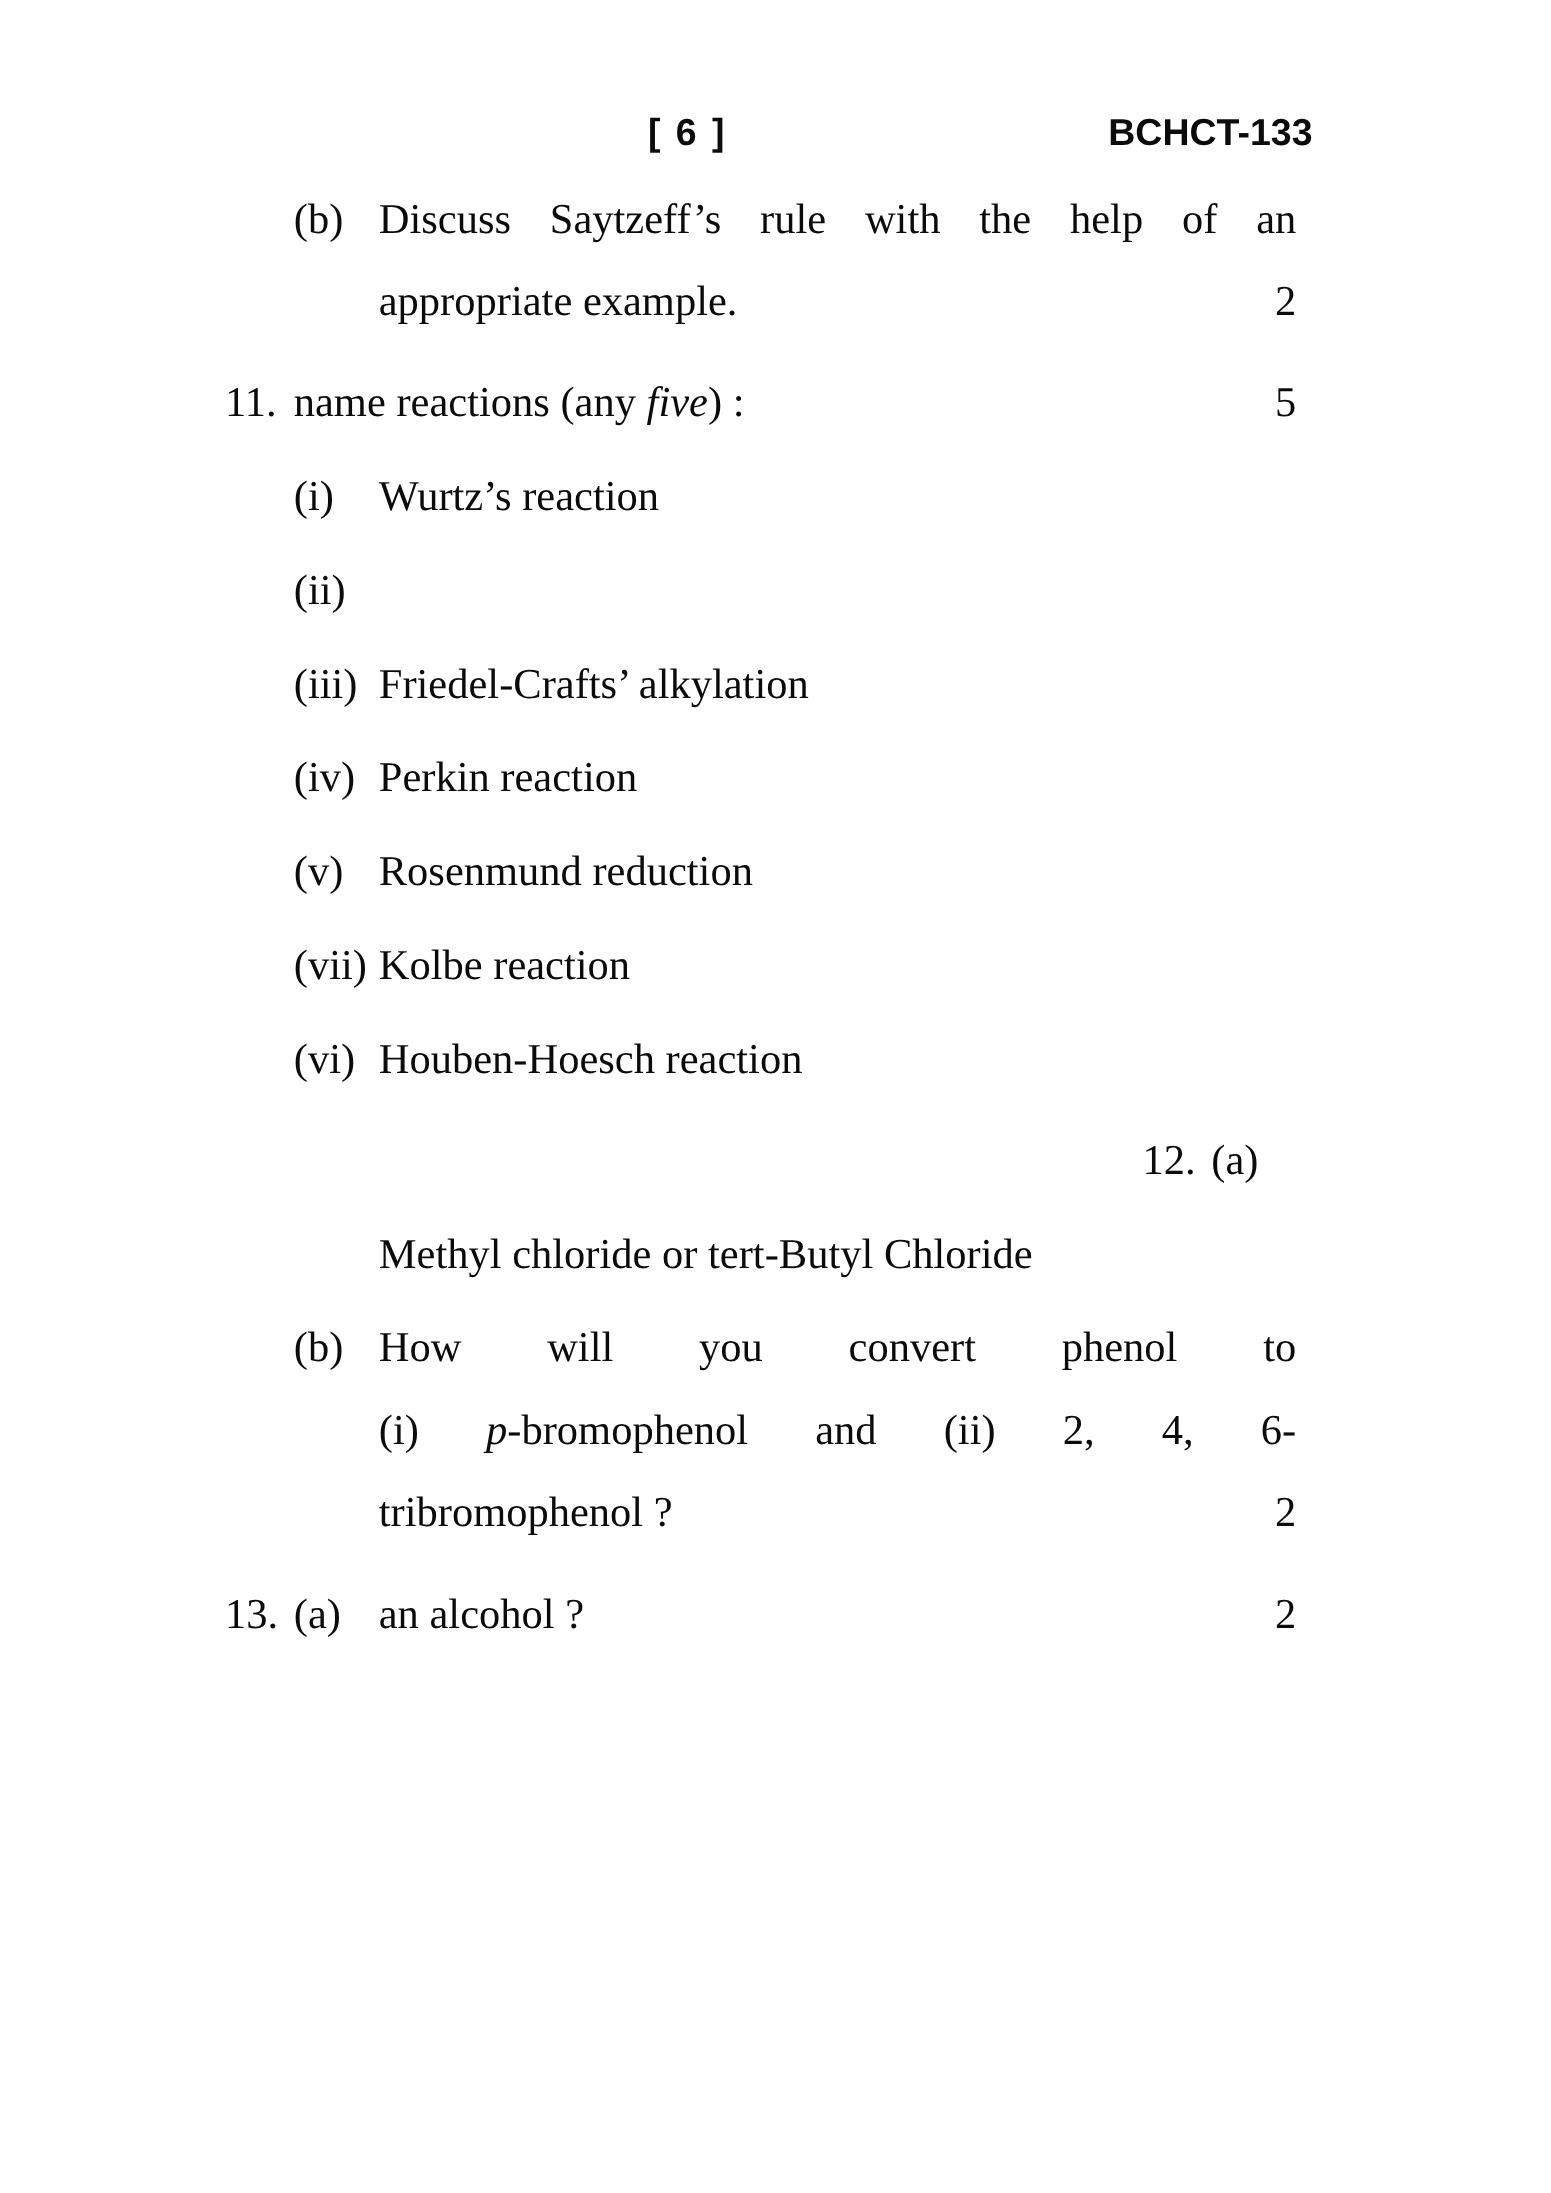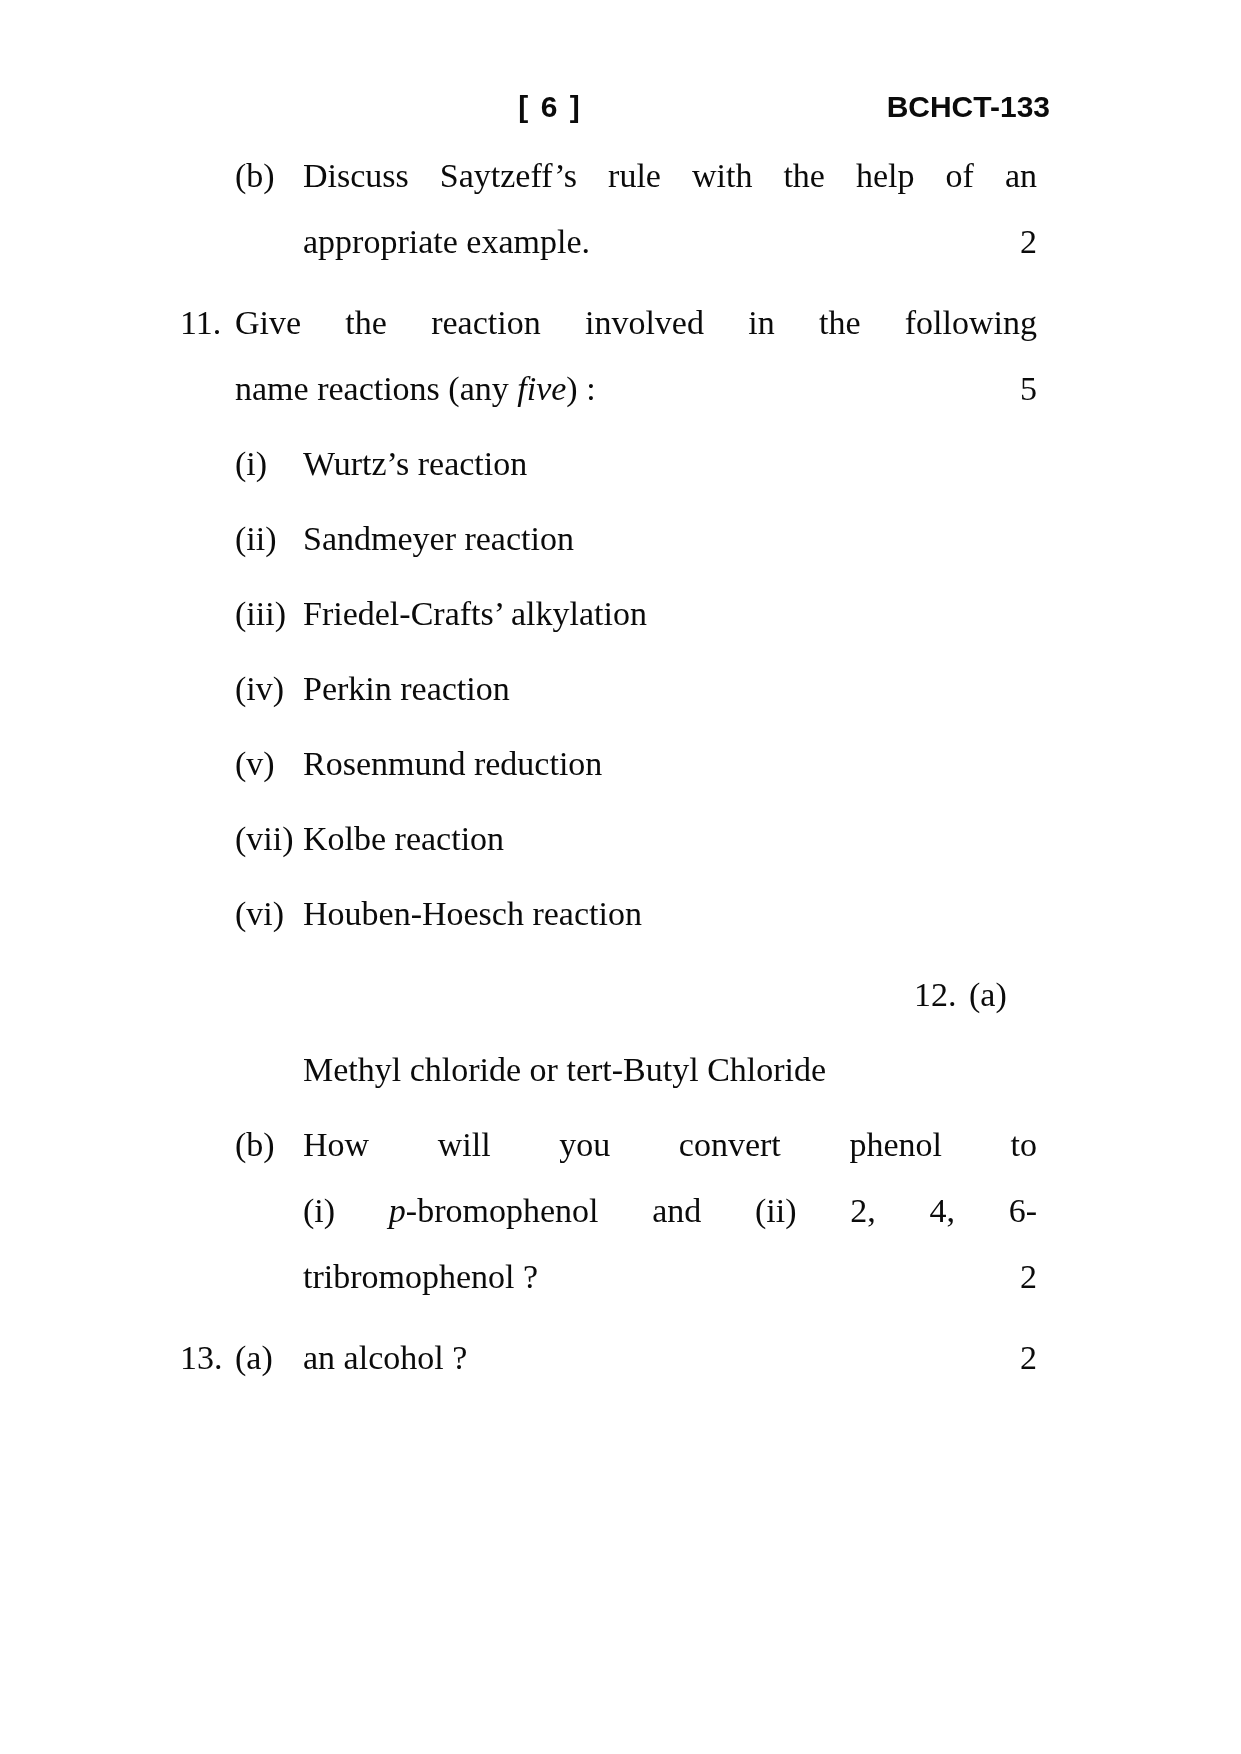--- a/index.html
+++ b/index.html
@@ -93,37 +93,33 @@
         <div class="num"></div>
         <div class="letter">(b)</div>
         <div class="text">
           <div class="ln fill"><span>Discuss Saytzeff’s rule with the help of an</span></div>
           <div class="ln last"><span>appropriate example.</span><span class="marks">2</span></div>
         </div>
       </div>
       <div class="block main">
         <div class="num">11.</div>
         <div class="text">
-          <div class="ln fill"><span>Give the reaction involved in the following</span></div>
           <div class="ln last"><span>name reactions (any </span><span class="seg-i">five</span><span>) :</span><span class="marks">5</span></div>
         </div>
       </div>
       <div class="block">
         <div class="num"></div>
         <div class="letter">(i)</div>
         <div class="text">
           <div class="ln last"><span>Wurtz’s reaction</span></div>
         </div>
       </div>
       <div class="block">
         <div class="num"></div>
         <div class="letter">(ii)</div>
-        <div class="text">
-          <div class="ln last"><span>Sandmeyer reaction</span></div>
-        </div>
       </div>
       <div class="block">
         <div class="num"></div>
         <div class="letter">(iii)</div>
         <div class="text">
           <div class="ln last"><span>Friedel-Crafts’ alkylation</span></div>
         </div>
       </div>
       <div class="block">
         <div class="num"></div>

